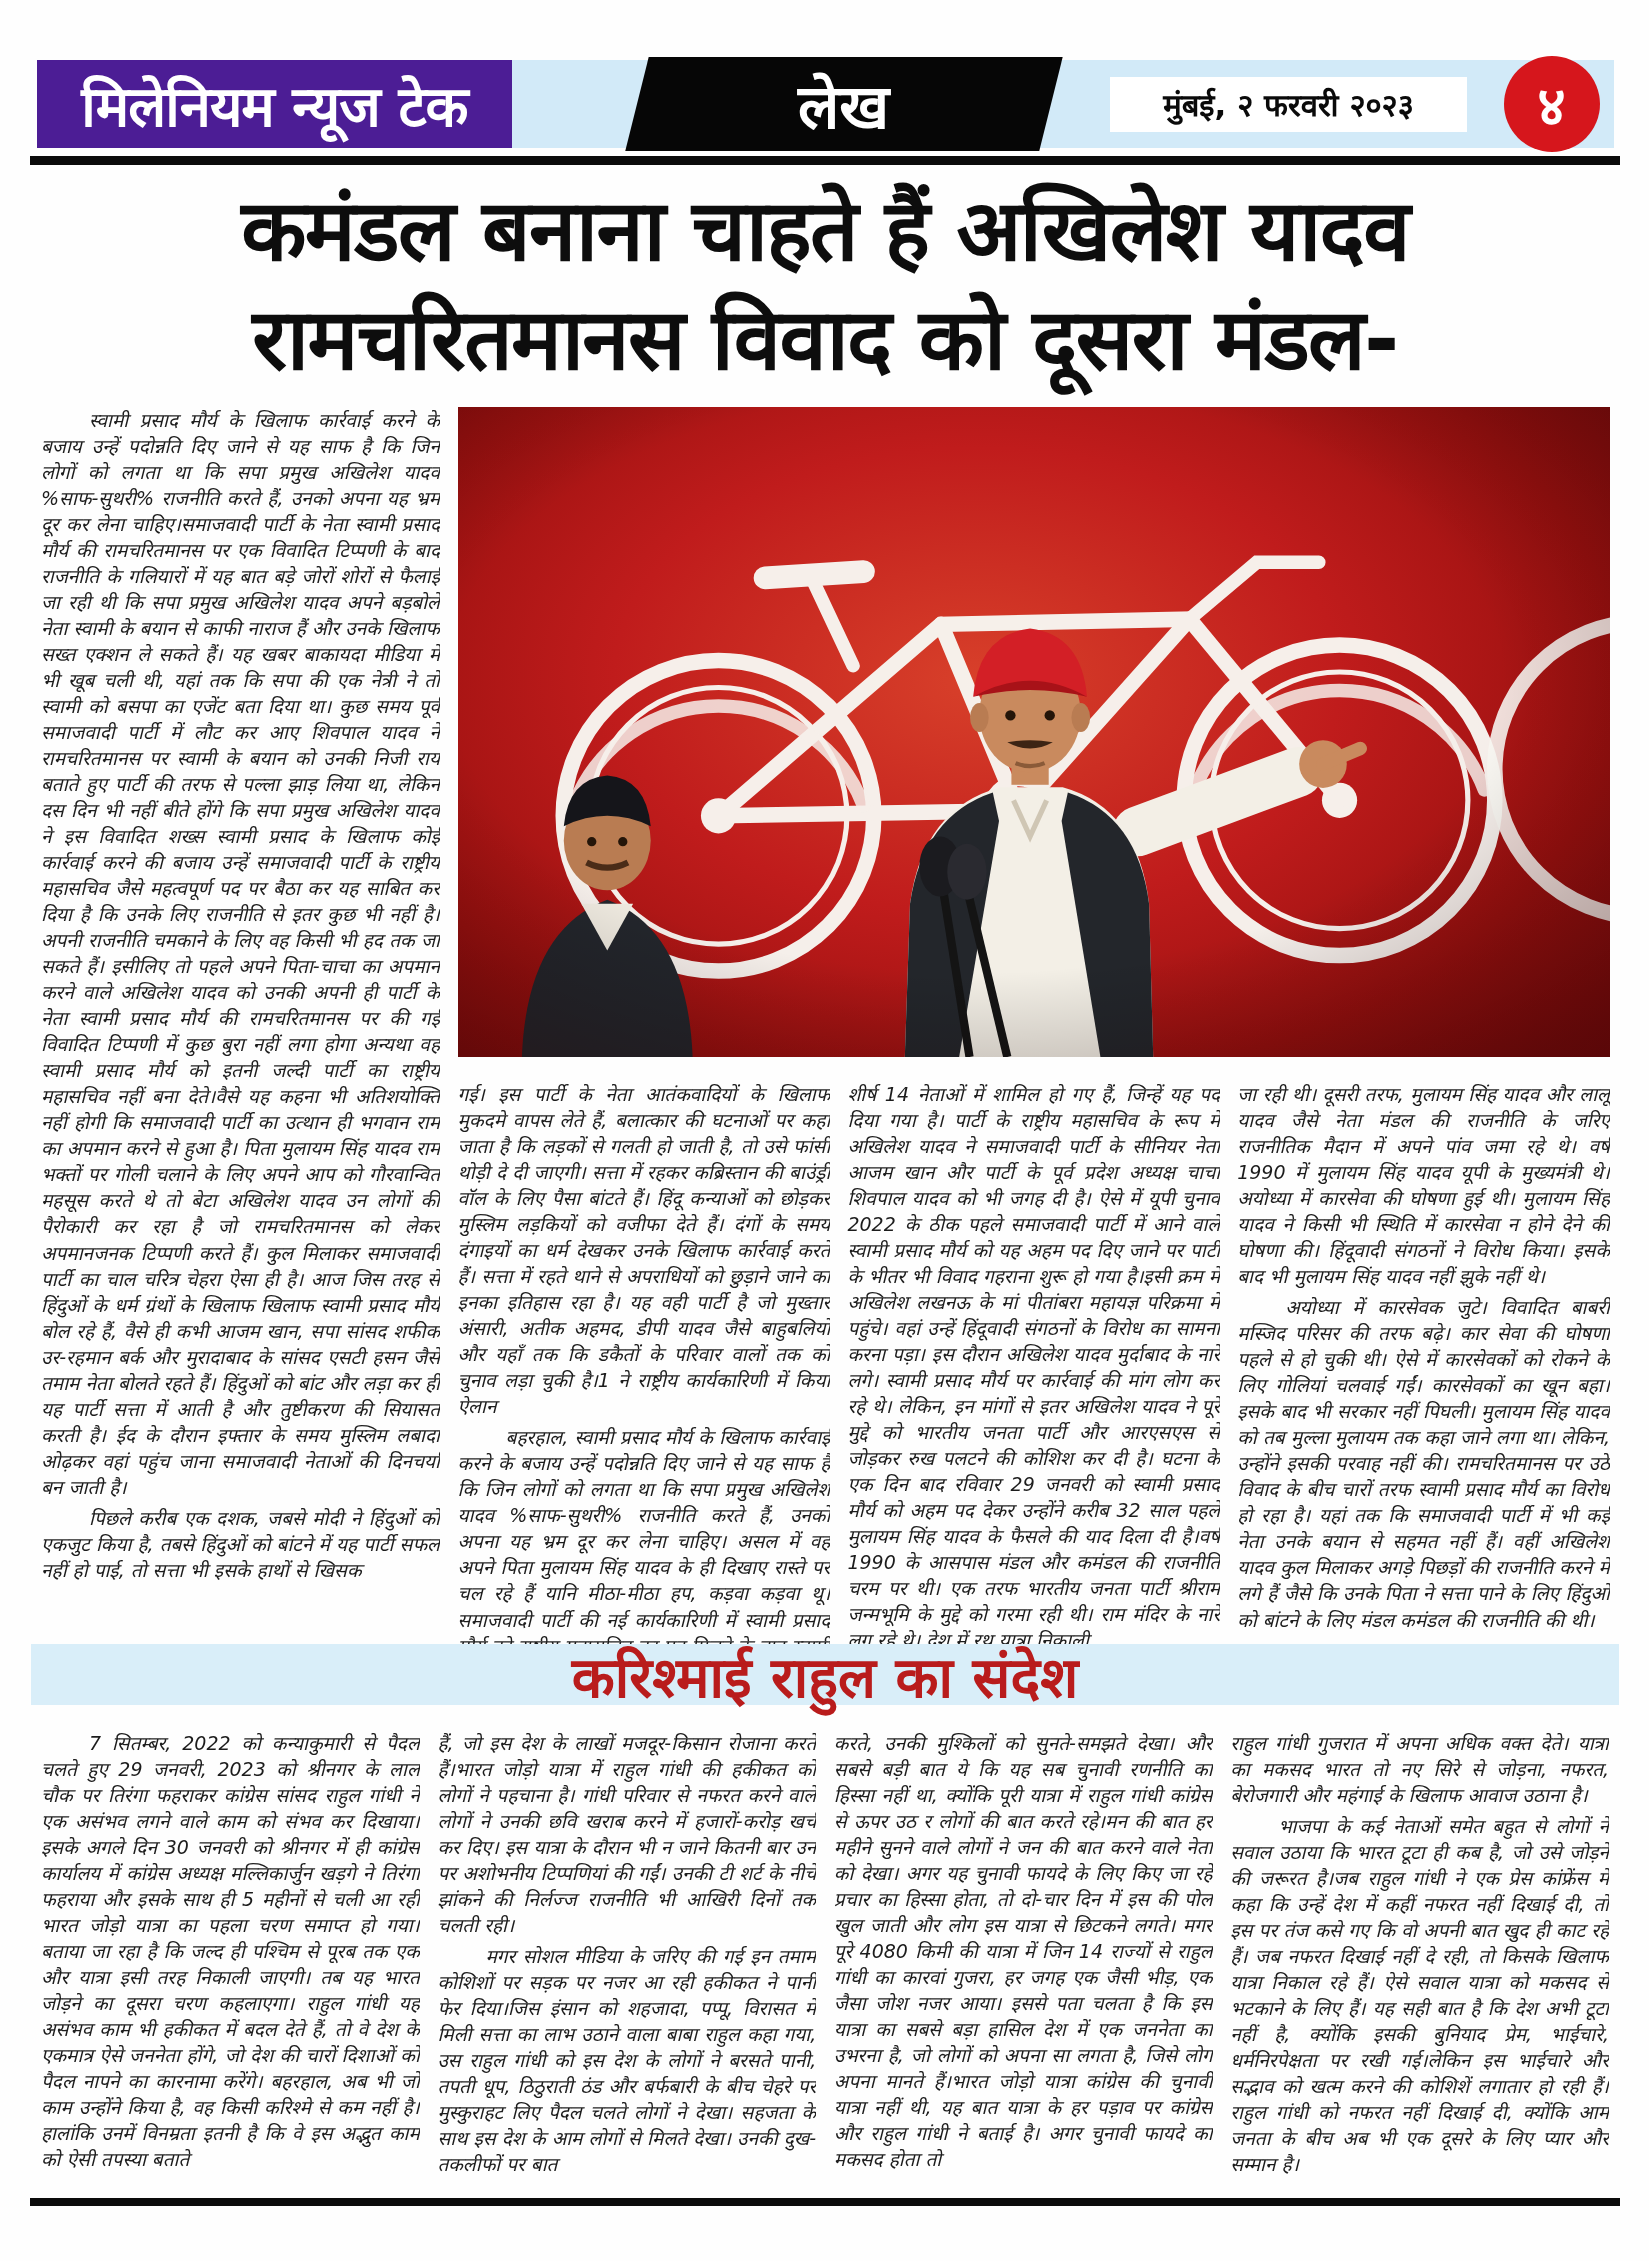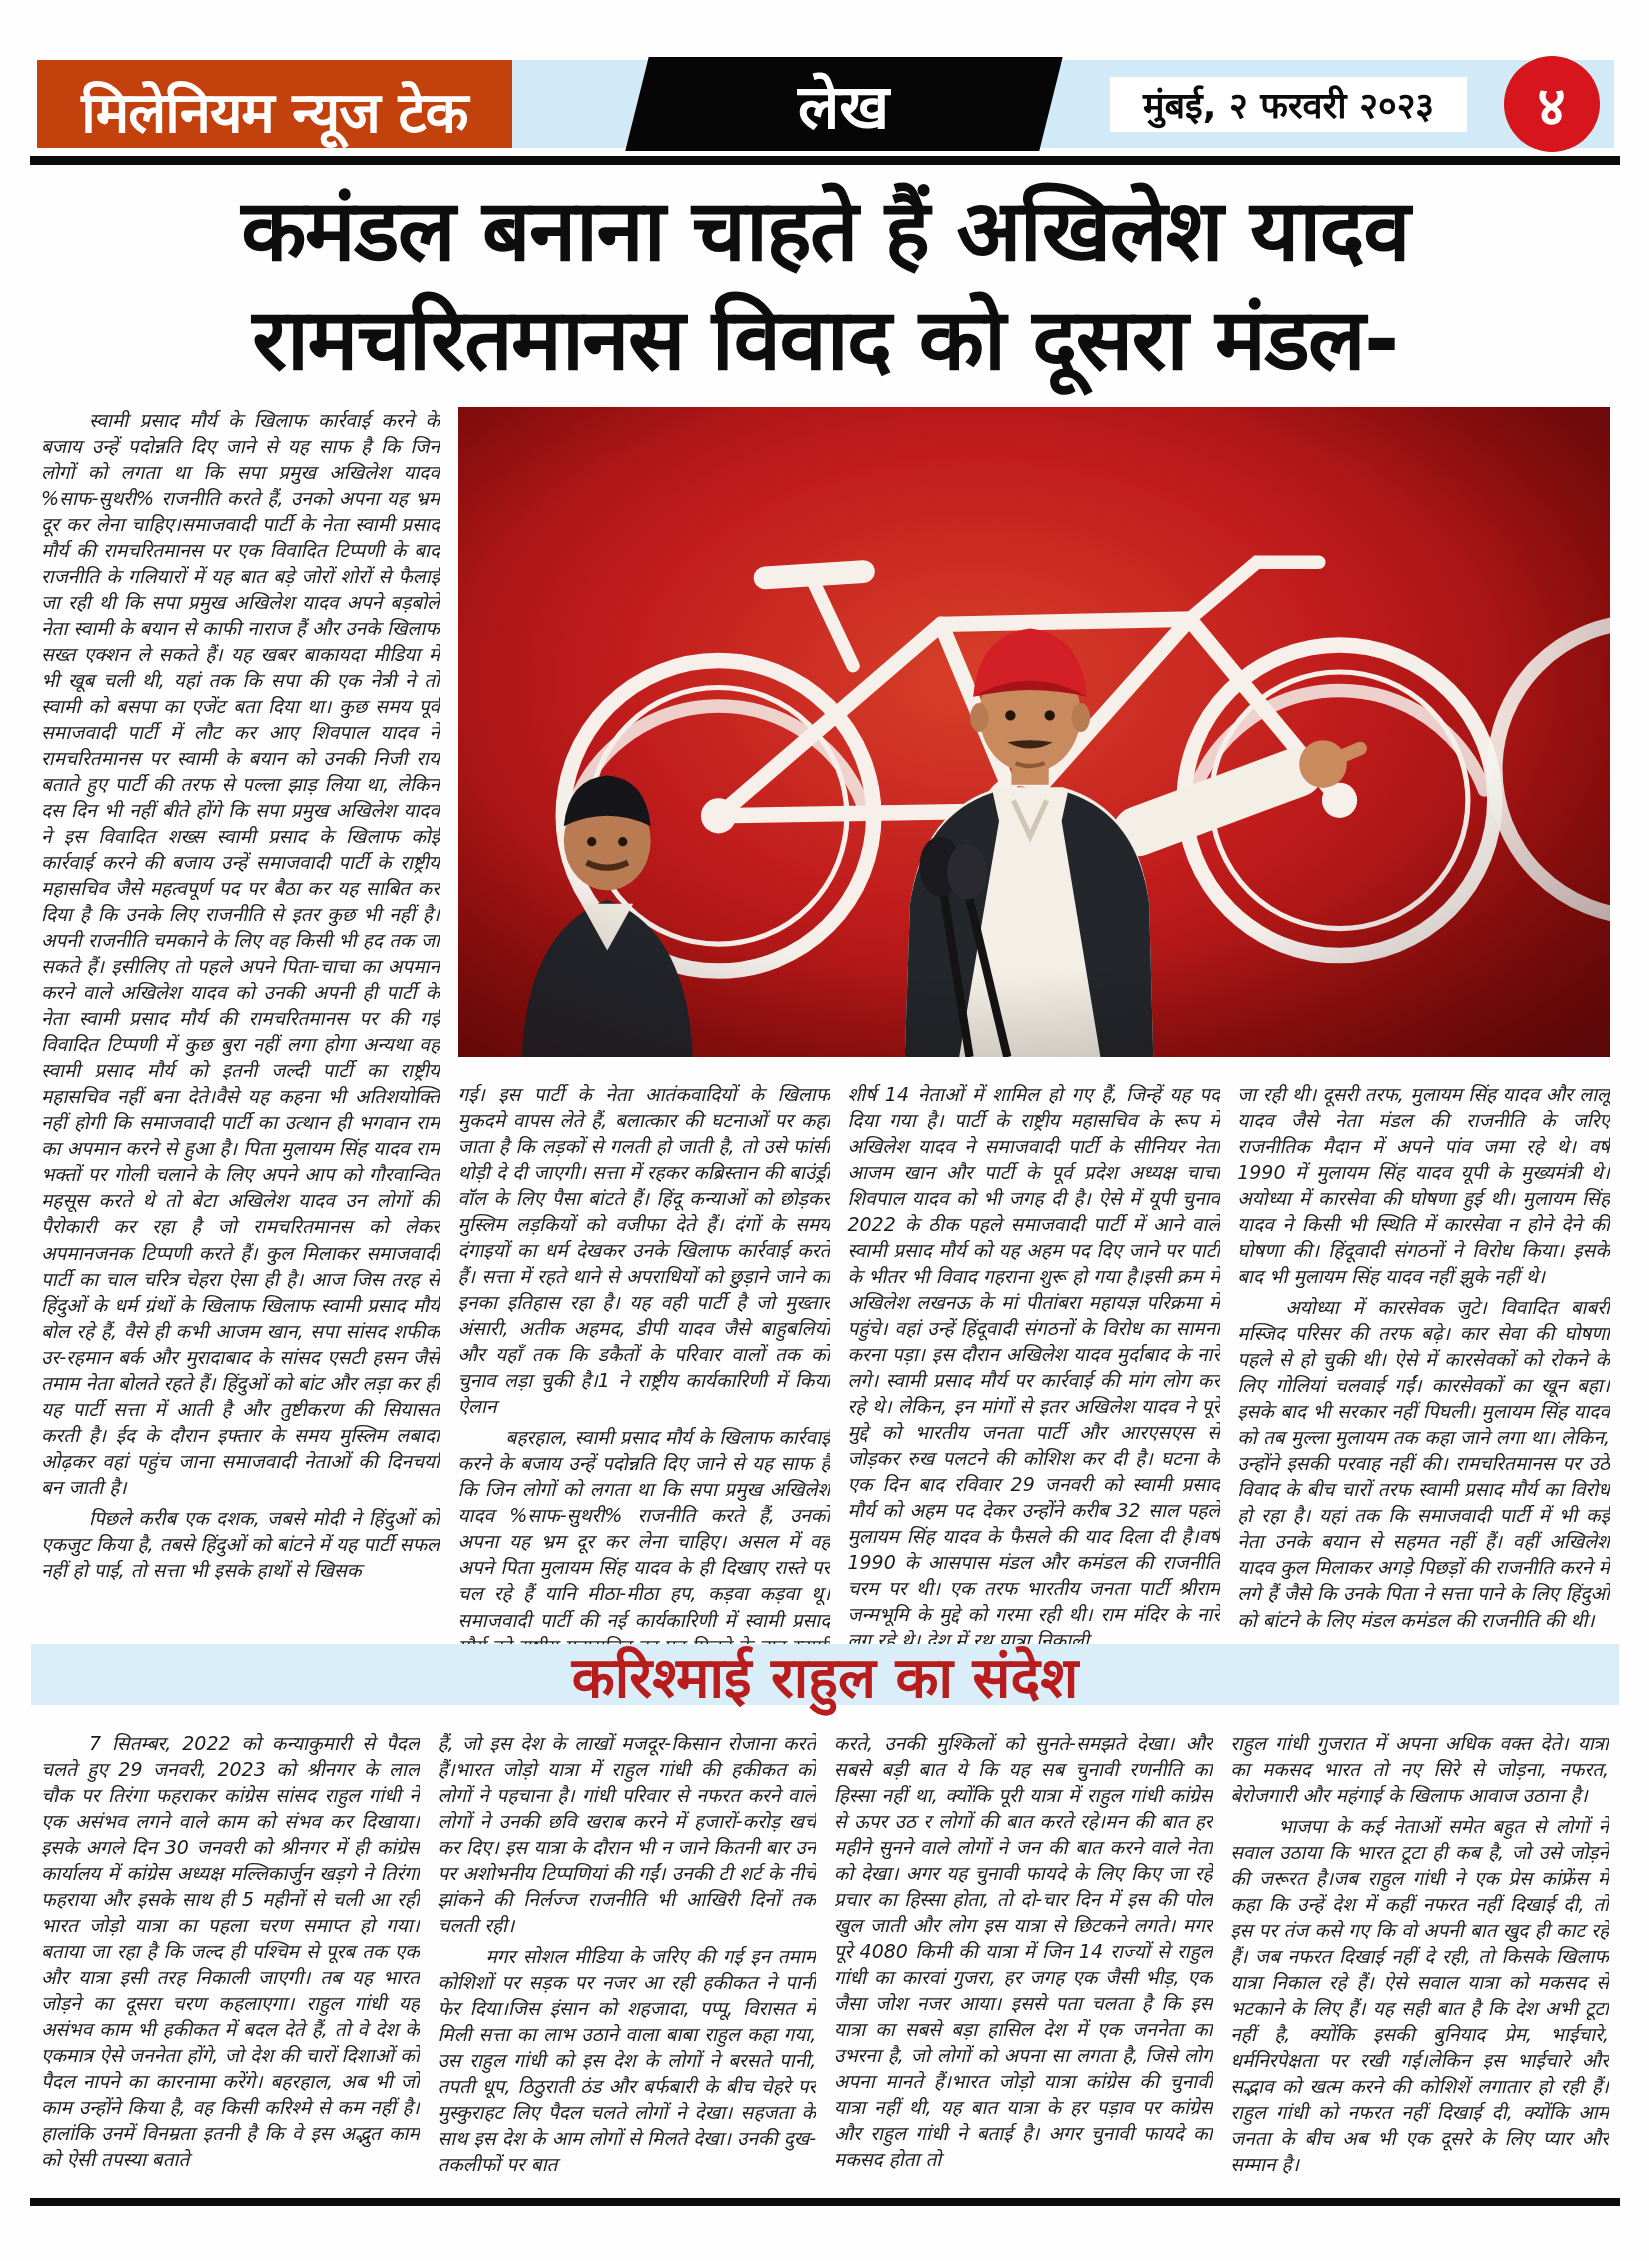--- a/index.html
+++ b/index.html
@@ -4,34 +4,34 @@
 <style>
   html,body{margin:0;padding:0;background:#e8e8e8;}
   .page{
     position:relative;width:1650px;height:2261px;background:#fefefe;
     font-family:"DejaVu Sans",sans-serif;color:#141414;overflow:hidden;margin:0 auto;
   }
   
   .masthead{position:absolute;top:60px;left:37px;right:36px;height:88px;}
   .band{position:absolute;left:473px;right:0;top:0;bottom:0;background:#d2eaf8;}
   .brand-box{
-    position:absolute;left:0;top:0;width:475px;height:88px;background:#c2410c;
-    display:flex;align-items:flex-end;justify-content:center;
+    position:absolute;left:0;top:0;width:475px;height:88px;background:#4c1d95;
+    display:flex;align-items:center;justify-content:center;
   }
   .brand-box span{color:#fff;font-size:56px;font-weight:800;letter-spacing:-1px;white-space:nowrap;}
   .tag-box{
     position:absolute;left:600px;top:-3.1px;width:414px;height:94px;background:#060606;
     transform:skewX(-14deg);display:flex;align-items:center;justify-content:center;
   }
   .tag-box span{transform:skewX(14deg);color:#fff;font-size:61px;font-weight:800;}
   .date-box{
     position:absolute;left:1073px;top:16.6px;width:357px;height:55px;background:#fff;
     display:flex;align-items:center;justify-content:center;
   }
-  .date-box span{font-size:36px;font-weight:700;color:#0a0a0a;white-space:nowrap;}
+  .date-box span{font-size:31px;font-weight:700;color:#0a0a0a;white-space:nowrap;}
   .page-badge{
     position:absolute;right:14.5px;top:-4.1px;width:96px;height:96px;border-radius:50%;
     background:#d6161c;display:flex;align-items:center;justify-content:center;
   }
   .page-badge span{color:#fff;font-size:54px;font-weight:700;}
   .header-rule{position:absolute;top:156px;left:30px;right:30px;height:9.3px;background:#0b0b0b;}
   
   .headline{
     position:absolute;top:174px;left:41px;right:41px;height:223px;
     display:flex;flex-direction:column;align-items:center;justify-content:center;text-align:center;

